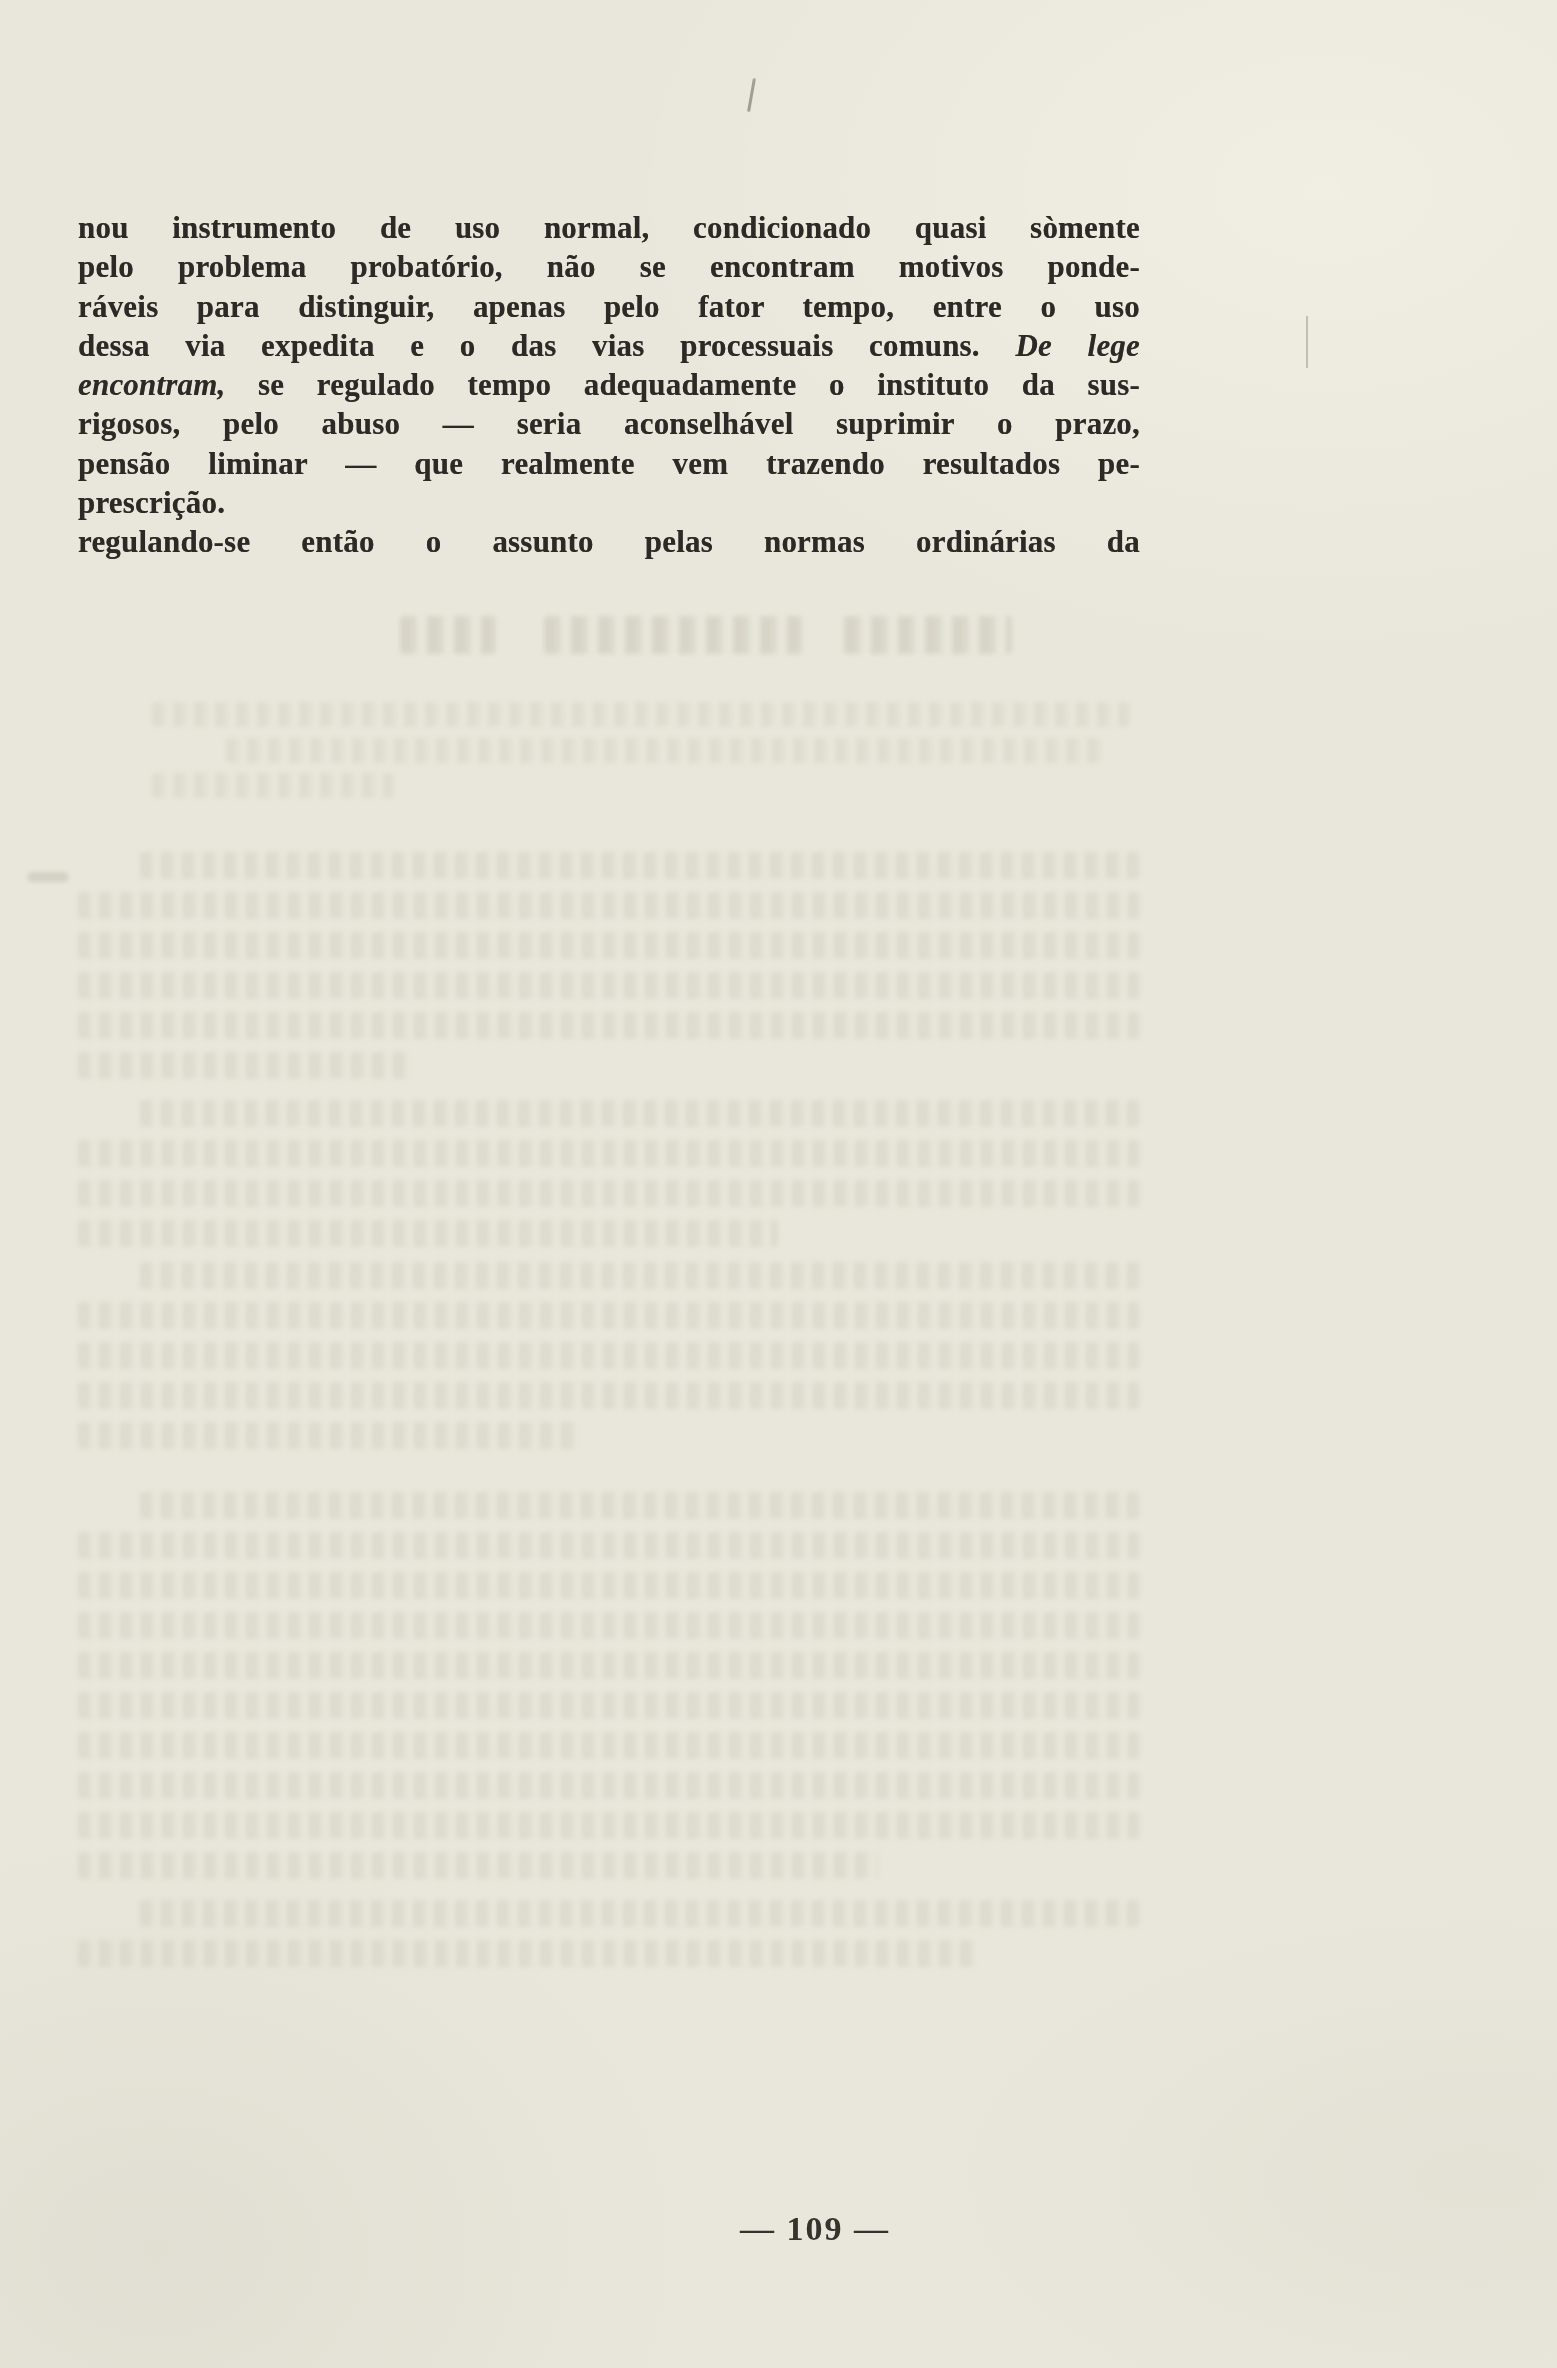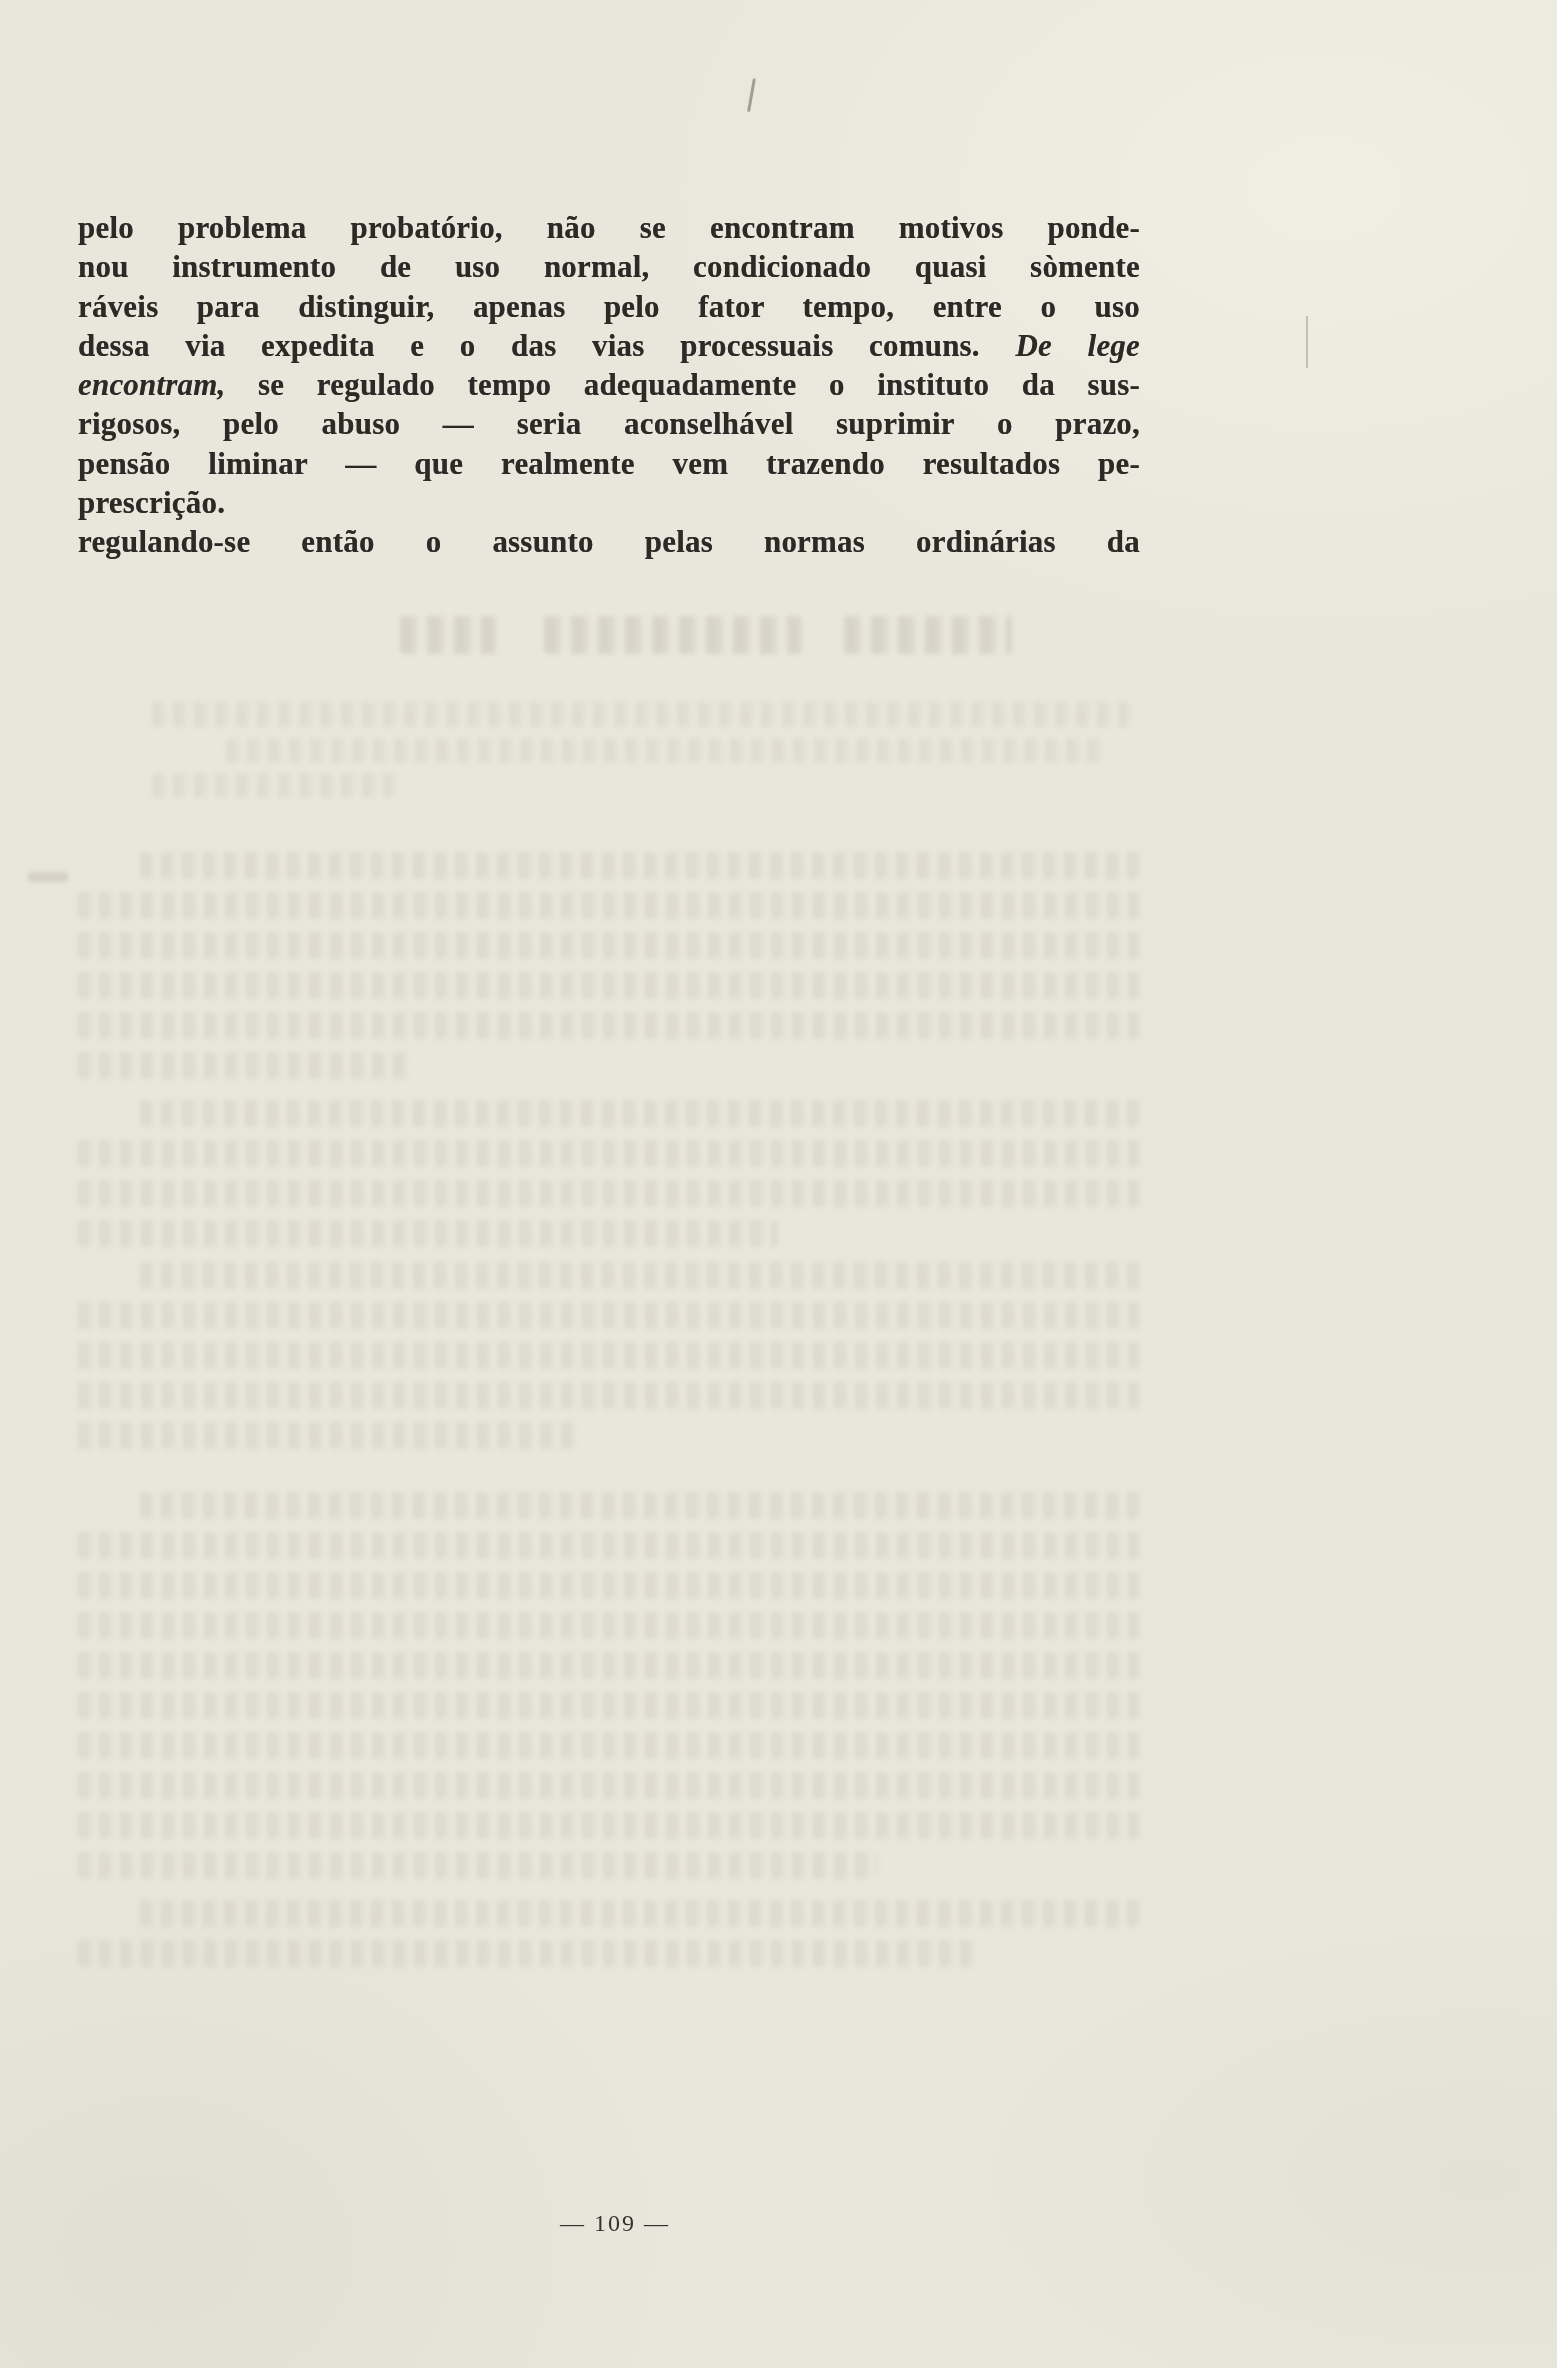--- a/index.html
+++ b/index.html
@@ -55,23 +55,23 @@
       #cbc8ba 0px, #d2cfc1 14px,
       rgba(233,230,219,0) 19px, rgba(233,230,219,0) 27px);
   }
   .gline.small { opacity: 0.42; }
   
   .page-number {
     position: absolute;
     left: 560px;
     top: 2210px;
     width: 330px;
-    text-align: left;
-    font-size: 24px;
-    font-weight: 400;
+    text-align: right;
+    font-size: 34px;
+    font-weight: 700;
     color: #35332e;
     letter-spacing: 2px;
   }
   
   .tick-mark {
     position: absolute;
     left: 750px;
     top: 78px;
     width: 3px;
     height: 34px;
@@ -103,22 +103,22 @@
 </head>
 <body>
 
 <div class="page">
 
   <div class="tick-mark"></div>
   <div class="pencil-mark"></div>
   <div class="margin-smudge"></div>
 
   <div class="body-text" id="paragraph-main">
+      <div class="tline"><span>nou instrumento de uso normal, condicionado quasi sòmente</span></div>
       <div class="tline"><span>pelo problema probatório, não se encontram motivos ponde-</span></div>
-      <div class="tline"><span>nou instrumento de uso normal, condicionado quasi sòmente</span></div>
       <div class="tline"><span>ráveis para distinguir, apenas pelo fator tempo, entre o uso</span></div>
       <div class="tline"><span>dessa via expedita e o das vias processuais comuns. </span><span class="it">De lege</span></div>
       <div class="tline"><span class="it">encontram,</span><span> se regulado tempo adequadamente o instituto da sus-</span></div>
       <div class="tline"><span>rigosos, pelo abuso — seria aconselhável suprimir o prazo,</span></div>
       <div class="tline"><span>pensão liminar — que realmente vem trazendo resultados pe-</span></div>
       <div class="tline last"><span>prescrição.</span></div>
       <div class="tline"><span>regulando-se então o assunto pelas normas ordinárias da</span></div>
     </div>
 
   <div id="ghost-layer">

